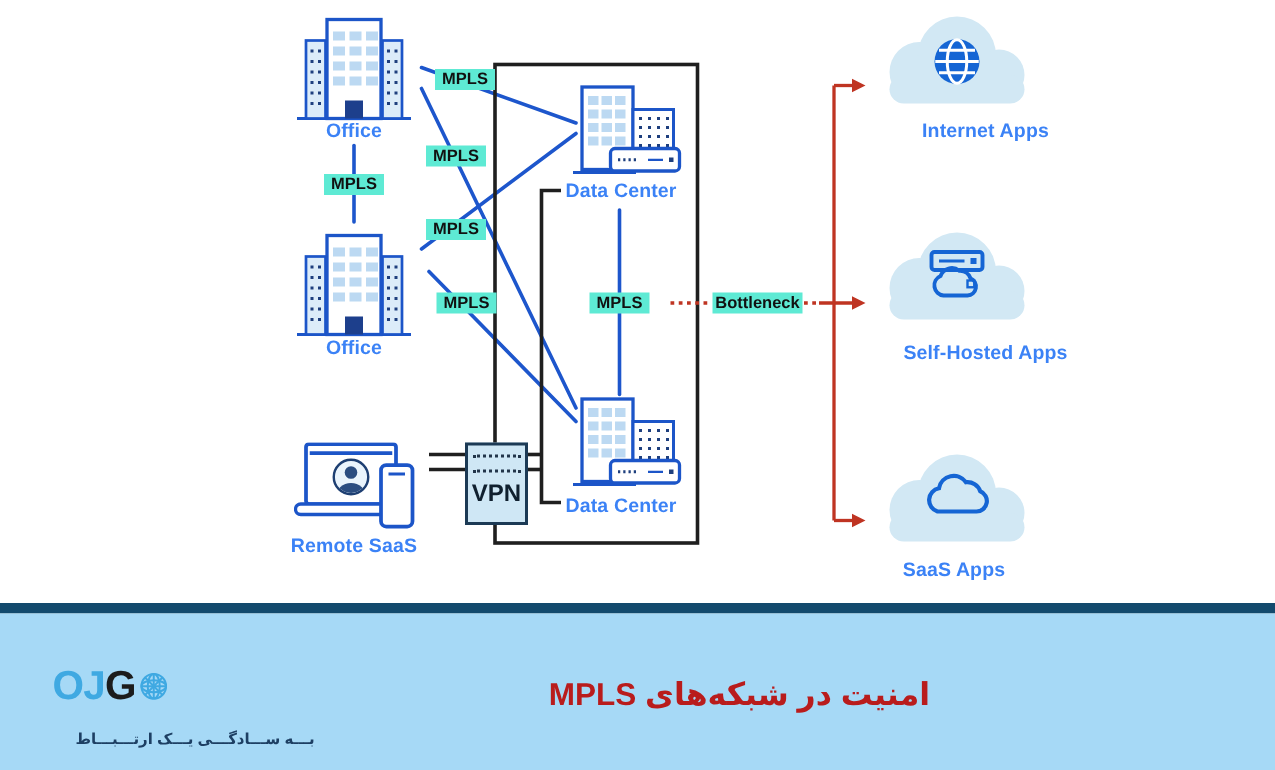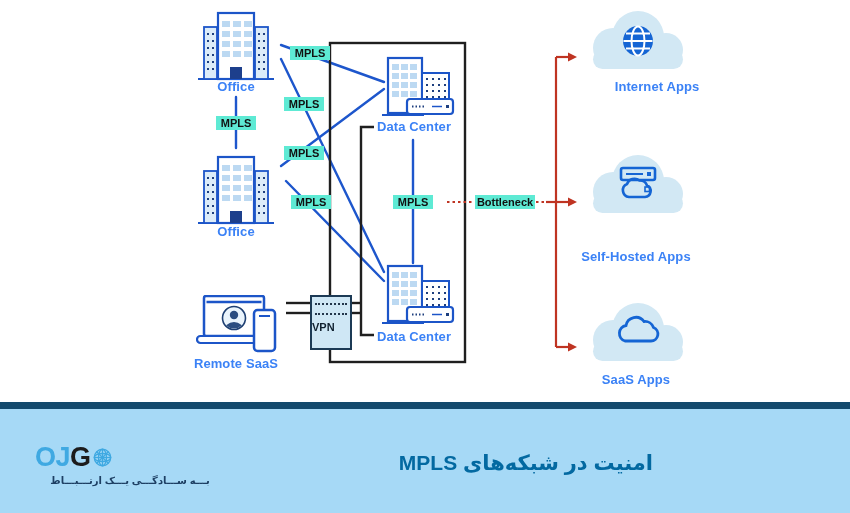--- a/index.html
+++ b/index.html
@@ -21,38 +21,38 @@
     position:absolute;z-index:3;font-weight:700;font-size:11px;color:#111;
     background:#5eead4;text-align:center;white-space:nowrap;line-height:14px;
     width:40px;
   }
   .vpn-box{
     position:absolute;left:310px;top:295px;width:42px;height:55px;z-index:2;
     background:#cfe7f5;border:2px solid #1c3a55;box-sizing:border-box;
   }
   .vpn-dots{position:absolute;left:3px;width:32px;border-top:2px dotted #22354a;}
   .vpn-text{
-    position:absolute;left:0;top:24px;width:100%;
-    font-weight:700;font-size:11px;color:#10202f;
+    position:absolute;left:0;top:24px;width:100%;text-align:center;
+    font-weight:700;font-size:16px;color:#10202f;
   }
   
   .navy-strip{position:absolute;left:0;top:402px;width:850px;height:7px;background:#134a6d;}
   .banner{position:absolute;left:0;top:409px;width:850px;height:104px;background:#a6d9f6;}
   .logo-block{position:absolute;left:35px;top:35px;}
   .logo-line{display:flex;align-items:center;font-weight:900;font-size:27px;letter-spacing:-.5px;line-height:26px;}
   .logo-oj{color:#3fa9e2;}
   .logo-dark{color:#1c1c1c;}
   .logo-orb{width:21px;height:21px;margin:0 1px;}
   .logo-tagline{
-    margin-top:5px;width:190px;text-align:center;direction:rtl;
+    margin-top:18px;width:190px;text-align:center;direction:rtl;
     font-weight:700;font-size:10px;color:#1d3f63;white-space:nowrap;
   }
   .banner-title{
-    position:absolute;left:438px;top:42px;width:215px;text-align:center;direction:rtl;
-    font-weight:800;font-size:21px;color:#0369a1;white-space:nowrap;
+    position:absolute;left:405px;top:42px;width:215px;text-align:center;direction:rtl;
+    font-weight:800;font-size:21px;color:#b91c1c;white-space:nowrap;
   }
 </style>
 </head>
 <body>
 
 <div class="stage">
 
   <div class="diagram">
 
     <svg class="lines-svg" width="850" height="402" viewBox="0 0 850 402">
@@ -351,21 +351,21 @@
         <path d="M44,42 L70,42 A7 7 0 0 0 72.5,28.5 A9 9 0 0 0 63,22.5 A10 10 0 0 0 45,26.5 A8 8 0 0 0 44,42 Z" fill="none" stroke="#1565d4" stroke-width="2.8"></path>
       </svg>
     </div>
 
     <div class="node-label" style="left:197px;top:79px;width:78px;">Office</div>
     <div class="node-label" style="left:197px;top:224px;width:78px;">Office</div>
     <div class="node-label" style="left:186px;top:356px;width:100px;">Remote SaaS</div>
     <div class="node-label" style="left:377px;top:119px;text-align:left;">Data Center</div>
     <div class="node-label" style="left:377px;top:329px;text-align:left;">Data Center</div>
     <div class="node-label" style="left:602px;top:79px;width:110px;">Internet Apps</div>
-    <div class="node-label" style="left:571px;top:227px;width:130px;margin-top:22px;">Self-Hosted Apps</div>
+    <div class="node-label" style="left:592px;top:227px;width:130px;">Self-Hosted Apps</div>
     <div class="node-label" style="left:581px;top:372px;width:110px;">SaaS Apps</div>
 
     <div class="edge-label" style="left:290px;top:46px;">MPLS</div>
     <div class="edge-label" style="left:284px;top:97px;">MPLS</div>
     <div class="edge-label" style="left:284px;top:146px;">MPLS</div>
     <div class="edge-label" style="left:291px;top:195px;">MPLS</div>
     <div class="edge-label" style="left:216px;top:116px;">MPLS</div>
     <div class="edge-label" style="left:393px;top:195px;">MPLS</div>
     <div class="edge-label" style="left:475px;top:195px;width:60px;">Bottleneck</div>
   </div>

